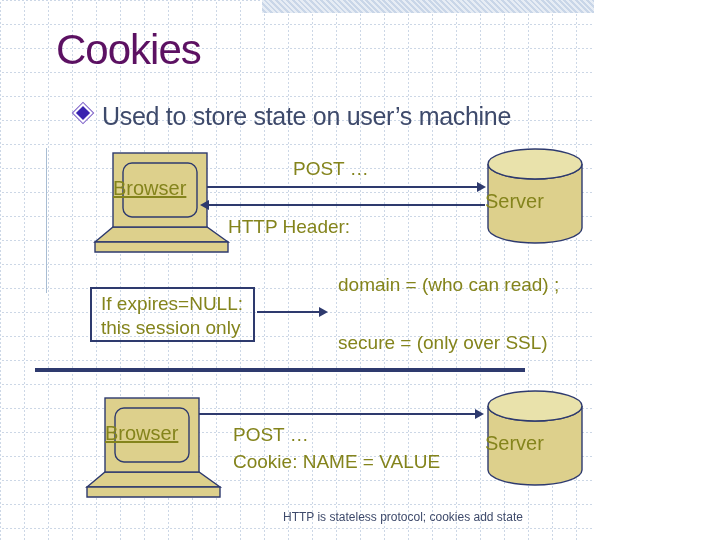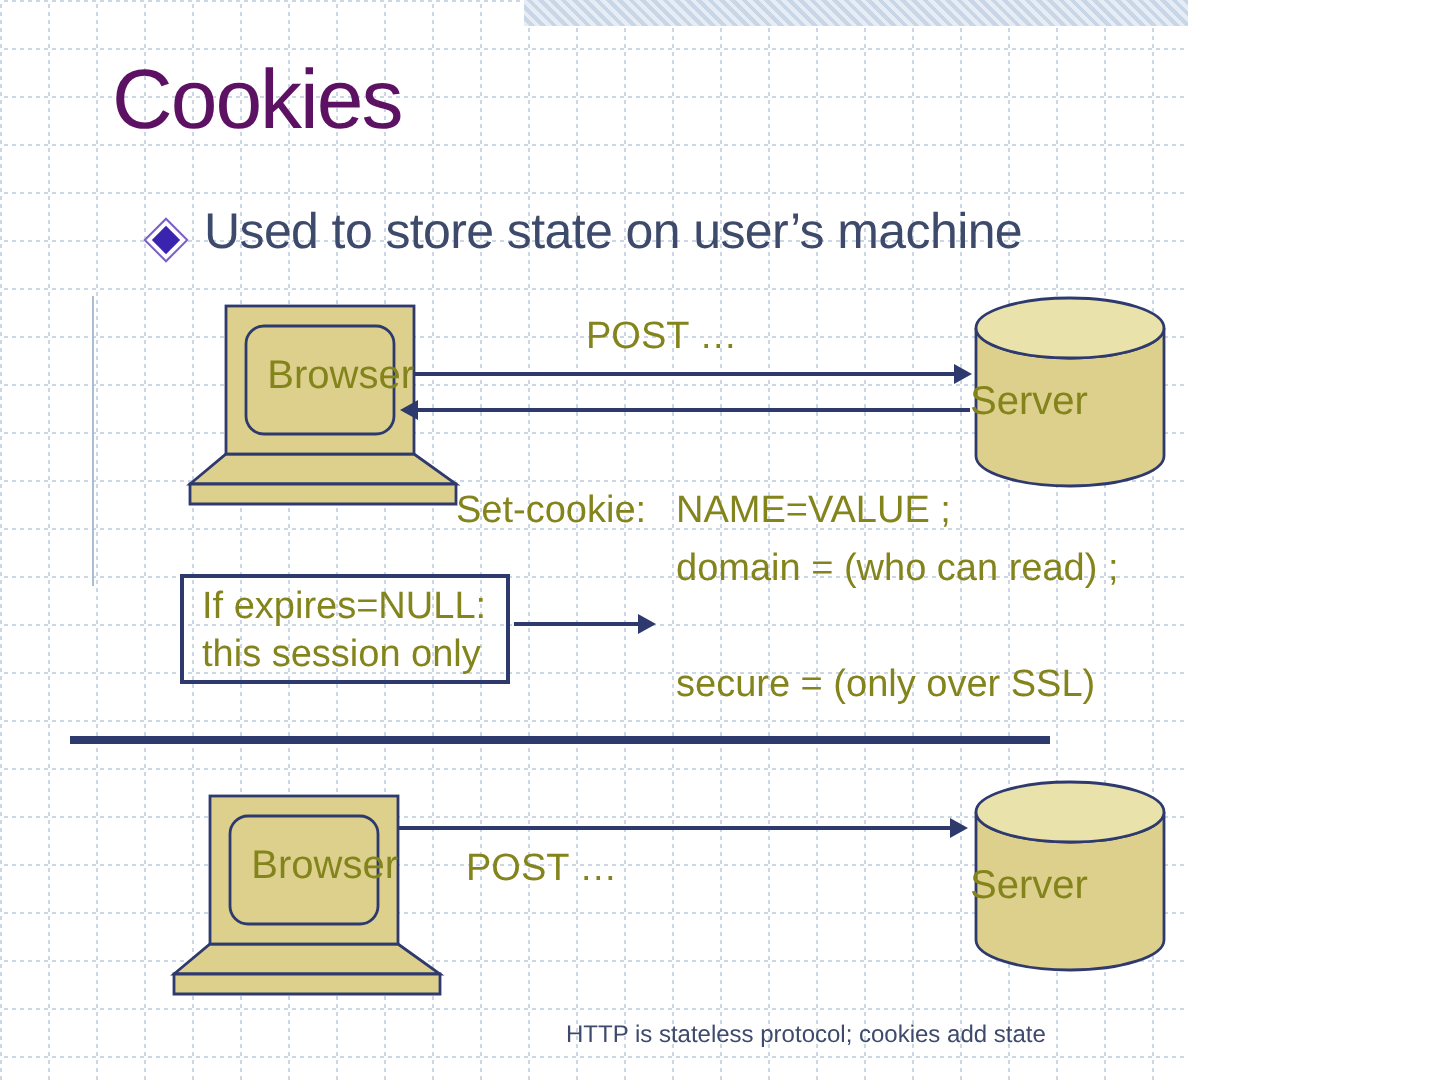--- a/index.html
+++ b/index.html
@@ -19,29 +19,29 @@
   }
   .abs{position:absolute;white-space:nowrap;}
   .top-band{
     left:262px;top:0;width:458px;height:13px;
     background:var(--band-blue,#c9d6e8);
     background-image:repeating-linear-gradient(45deg, rgba(255,255,255,.55) 0 2px, transparent 2px 4px);
   }
   .right-vline{left:696px;top:0;width:2px;height:185px;background:#5d6c99;}
   .left-vline{left:46px;top:148px;width:1px;height:145px;background:#a9bdd3;}
   .slide-title{left:56px;top:26px;font-size:42px;color:var(--title,#5c1162);letter-spacing:-1px;}
-  .bullet-row{left:72px;top:102px;display:flex;align-items:flex-end;}
+  .bullet-row{left:72px;top:102px;display:flex;align-items:flex-start;}
   .bullet-diamond{position:relative;width:22px;height:22px;margin-right:8px;flex:0 0 auto;}
   .bd-outer{position:absolute;inset:3px;transform:rotate(45deg);border:1px solid #7b5ec7;background:#fdfdff;}
   .bd-inner{position:absolute;inset:6px;transform:rotate(45deg);background:#3a23af;}
   .bullet-text{font-size:25px;color:var(--body-text,#3e4a6b);letter-spacing:-0.3px;}
   .olive{color:var(--olive-text,#84841c);font-size:19px;}
   .navy-text{color:var(--body-text,#3e4a6b);font-size:12px;text-align:right;}
   .computer{position:absolute;width:145px;height:110px;}
-  .computer .node-label{position:absolute;left:25px;top:27px;width:94px;text-align:right;font-size:20px;color:var(--olive-text,#84841c);}
+  .computer .node-label{position:absolute;left:25px;top:27px;width:94px;text-align:left;font-size:20px;color:var(--olive-text,#84841c);text-decoration:underline;}
   .server{position:absolute;width:100px;height:100px;}
   .server .node-label{position:absolute;left:0;top:44px;width:100%;font-size:20px;color:var(--olive-text,#84841c);}
   .shape-fill{fill:var(--shape-fill,#ddd08c);stroke:var(--outline-navy,#2e3a6e);stroke-width:1.4;}
   .shape-fill-light{fill:var(--shape-fill-light,#e9e2ab);stroke:var(--outline-navy,#2e3a6e);stroke-width:1.4;}
   .arrow{position:absolute;height:2px;background:var(--outline-navy,#2e3a6e);}
   .arrow::after{content:"";position:absolute;top:-4px;width:0;height:0;border-top:5px solid transparent;border-bottom:5px solid transparent;}
   .arrow.right::after{right:-9px;border-left:9px solid var(--outline-navy,#2e3a6e);}
   .arrow.left::after{left:-9px;border-right:9px solid var(--outline-navy,#2e3a6e);}
   .note-box{
     left:90px;top:287px;width:152px;height:48px;
@@ -87,21 +87,21 @@
       <ellipse class="shape-fill-light" cx="50" cy="18" rx="47" ry="15"></ellipse>
     </svg>
     <div class="node-label">Server</div>
   </div>
 
   <div class="arrow right" style="left:207px;top:186px;width:270px"></div>
   <div class="arrow left" style="left:209px;top:204px;width:276px"></div>
 
   <div class="abs olive" style="left:293px;top:158px">POST …</div>
 
-  <div class="abs olive" style="left:228px;top:245px"><span class="sc-key">Set-cookie:</span><span>NAME=VALUE ;</span></div>
+  <div class="abs olive" style="left:228px;top:216px">HTTP Header:</div>
   <div class="abs olive" style="left:338px;top:274px">domain = (who can read) ;</div>
   <div class="abs note-box">
     <div>If expires=NULL:</div>
     <div>this session only</div>
   </div>
 
   <div class="abs olive" style="left:338px;top:332px">secure = (only over SSL)</div>
   <div class="arrow right" style="left:257px;top:311px;width:62px"></div>
 
   <div class="abs divider"></div>
@@ -120,16 +120,17 @@
     <svg viewBox="0 0 100 100" width="100" height="100">
       <path class="shape-fill" d="M3,18 L3,82 A47,15 0 0 0 97,82 L97,18 A47,15 0 0 1 3,18 Z"></path>
       <ellipse class="shape-fill-light" cx="50" cy="18" rx="47" ry="15"></ellipse>
     </svg>
     <div class="node-label">Server</div>
   </div>
 
   <div class="arrow right" style="left:199px;top:413px;width:276px"></div>
 
   <div class="abs olive" style="left:233px;top:424px">POST …</div>
+  <div class="abs olive" style="left:233px;top:451px">Cookie:  NAME = VALUE</div>
 
   <div class="abs navy-text" style="left:283px;top:510px">HTTP is stateless protocol; cookies add state</div>
 
 </div>
 
 </body></html>

